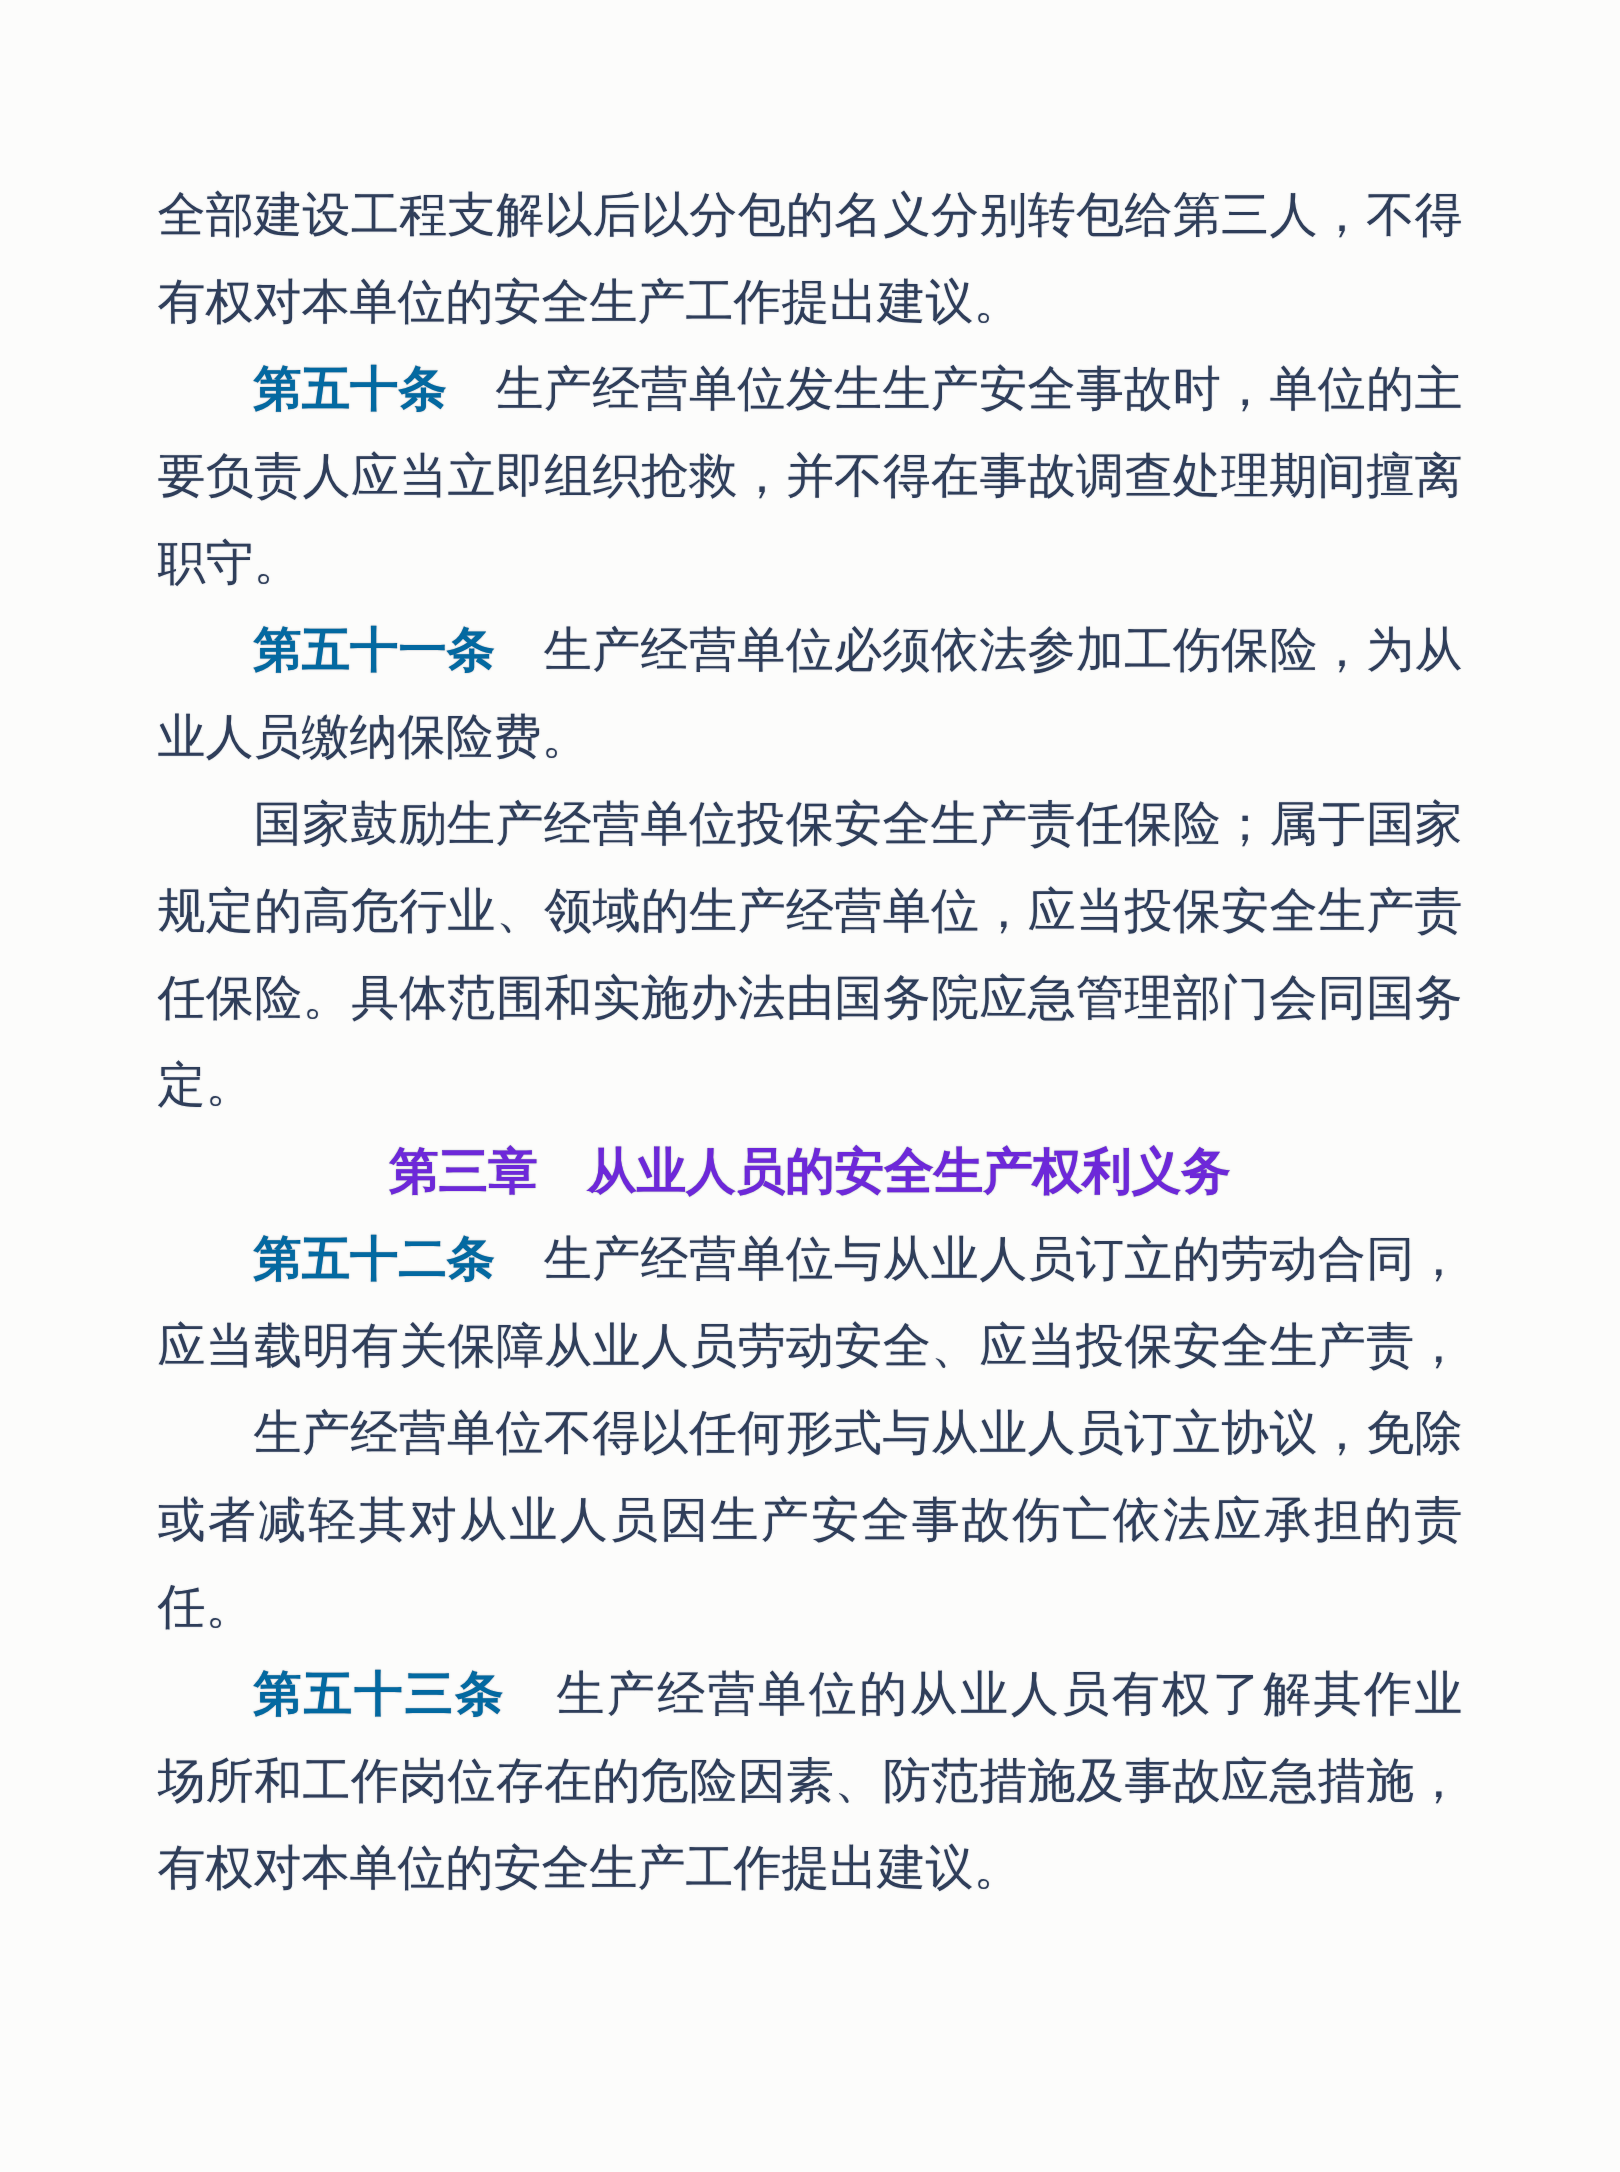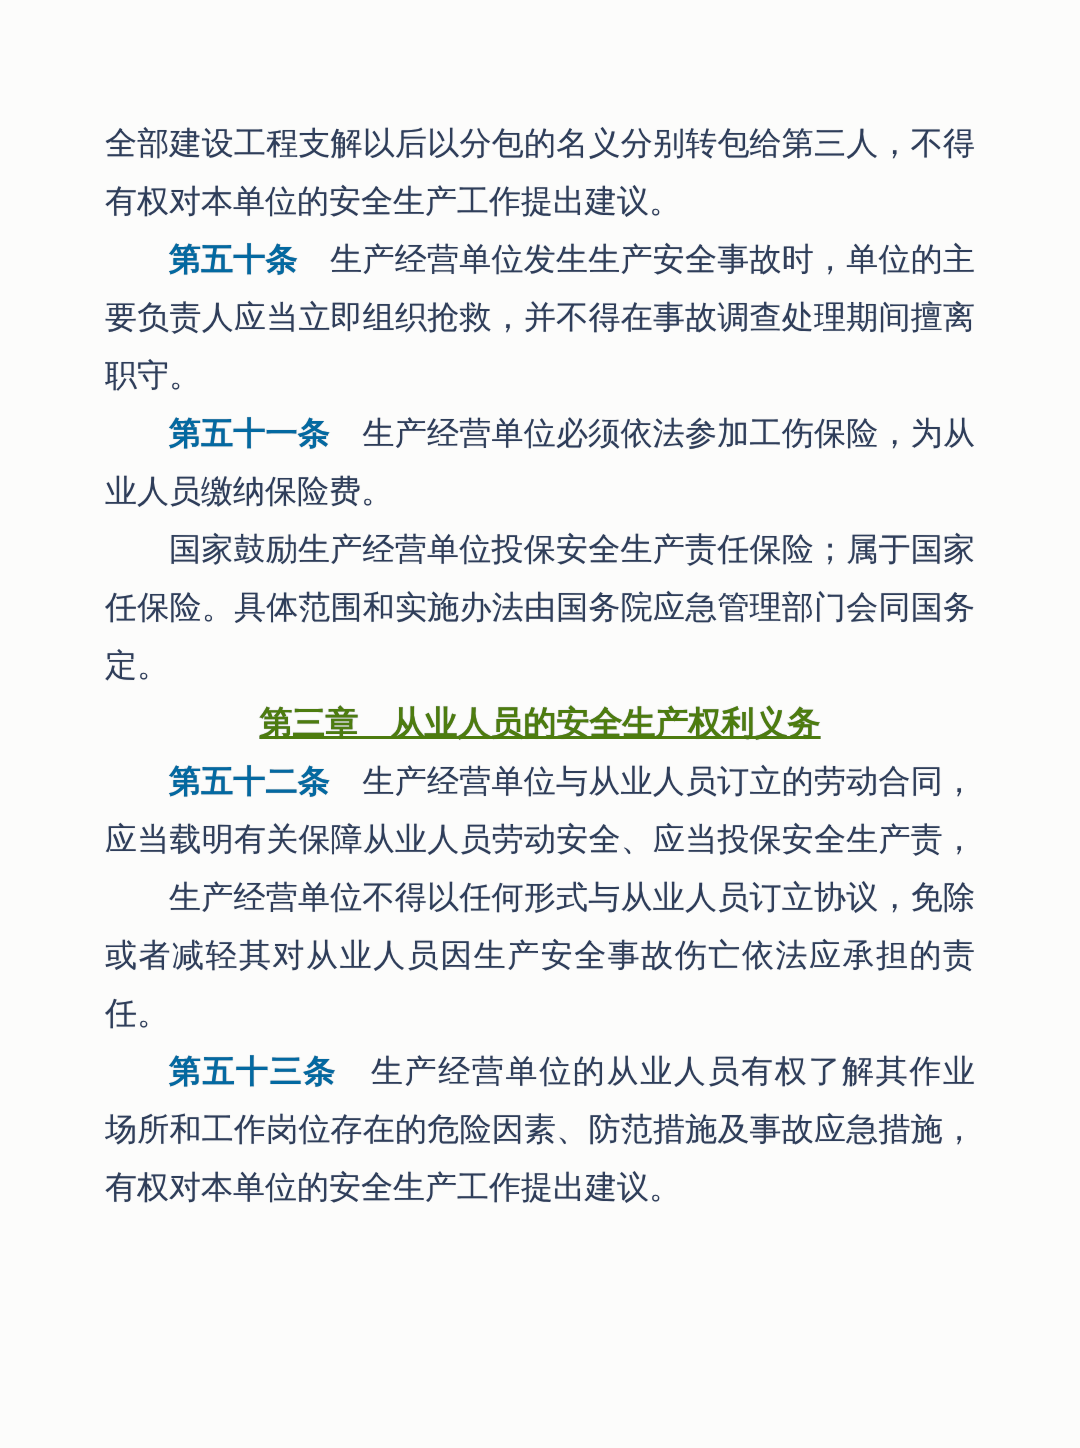--- a/index.html
+++ b/index.html
@@ -37,42 +37,42 @@
     color: #0369a1;
     text-shadow: 0 0 1px rgba(26,39,66,0.5);
   }
   .chapter {
     text-align: center;
     text-align-last: center;
     text-indent: 0;
     font-family: "Liberation Sans", "DejaVu Sans", sans-serif;
     font-weight: 700;
     font-size: 33px;
-    color: #4d7c0f;
+    color: #6d28d9;
     text-shadow: 0 0 1px rgba(26,39,66,0.5);
-    text-decoration: underline;
   }
 </style>
 </head>
 <body>
 
 <div class="page">
   <div class="content">
 
     <div class="line fill">全部建设工程支解以后以分包的名义分别转包给第三人，不得</div>
     <div class="line">有权对本单位的安全生产工作提出建议。</div>
 
     <div class="line fill indent"><span class="artno">第五十条</span><span>　生产经营单位发生生产安全事故时，单位的主</span></div>
     <div class="line fill">要负责人应当立即组织抢救，并不得在事故调查处理期间擅离</div>
     <div class="line">职守。</div>
 
     <div class="line fill indent"><span class="artno">第五十一条</span><span>　生产经营单位必须依法参加工伤保险，为从</span></div>
     <div class="line">业人员缴纳保险费。</div>
 
     <div class="line fill indent">国家鼓励生产经营单位投保安全生产责任保险；属于国家</div>
+    <div class="line fill">规定的高危行业、领域的生产经营单位，应当投保安全生产责</div>
     <div class="line fill">任保险。具体范围和实施办法由国务院应急管理部门会同国务</div>
     <div class="line">定。</div>
 
     <div class="line chapter">第三章　从业人员的安全生产权利义务</div>
 
     <div class="line fill indent"><span class="artno">第五十二条</span><span>　生产经营单位与从业人员订立的劳动合同，</span></div>
     <div class="line fill">应当载明有关保障从业人员劳动安全、应当投保安全生产责，</div>
 
     <div class="line fill indent">生产经营单位不得以任何形式与从业人员订立协议，免除</div>
     <div class="line fill">或者减轻其对从业人员因生产安全事故伤亡依法应承担的责</div>

